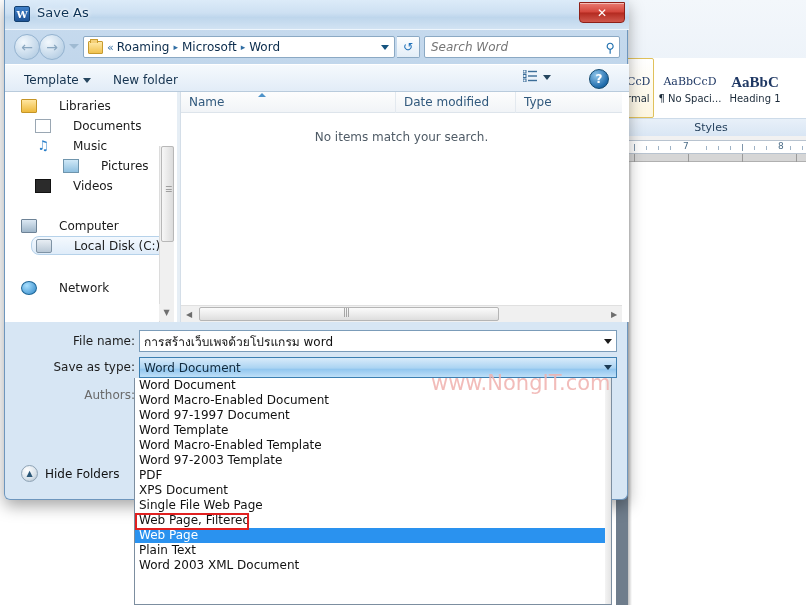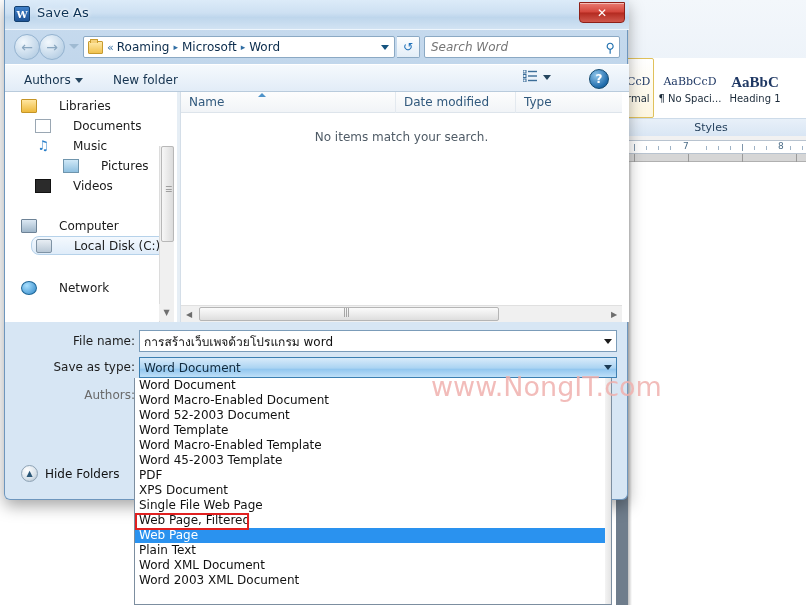--- a/index.html
+++ b/index.html
@@ -367,21 +367,21 @@
     border: 2px solid #e02020; z-index: 50; pointer-events: none;
   }
   #dd-scroll-edge {
     position: absolute; right: 0; top: 0; width: 6px; height: 227px;
     background: linear-gradient(90deg,#f4f4f4,#e3e3e3);
   }
 
   
   #watermark {
     position: absolute; left: 431px; top: 371px;
-    font-size: 27px; color: #f0b1ae; opacity: 0.85;
+    font-size: 21px; color: #f0b1ae; opacity: 0.85;
     font-family: "DejaVu Sans", sans-serif; letter-spacing: 0px;
     z-index: 60; pointer-events: none; white-space: nowrap;
   }
 
   
   .ic-folder { background: linear-gradient(#ffe6a0,#edb93c); border:1px solid #c59527; border-radius:1px; }
   .ic-doc { background:#fff; border:1px solid #9aa7b3; }
   .ic-music { background:transparent; color:#2a7fc9; font-size:13px; line-height:14px; text-align:center; }
   .ic-pic { background:linear-gradient(#cfe8f7,#8fc0e0); border:1px solid #6f95ad; }
   .ic-vid { background:#2b2b2b; border:1px solid #111; }
@@ -471,21 +471,21 @@
     <div id="refresh-button">↺</div>
 
     <div id="searchbox">
       <input id="search-input" type="text" placeholder="Search Word" style="">
       <span id="search-icon">⚲</span>
     </div>
   </div>
 
   <div id="toolbar">
     <div class="tb-item" id="tb-organize">
-      <span>Authors</span>
+      <span>Template</span>
       <span class="tb-caret"></span>
     </div>
     <div class="tb-item" id="tb-newfolder">
       <span>New folder</span>
     </div>
     <div id="tb-view">
       <span id="view-icon">
         <svg width="14" height="12" viewBox="0 0 14 12">
           <rect x="0" y="0" width="3" height="3" fill="none" stroke="#3b6d98"></rect>
           <rect x="0" y="4.5" width="3" height="3" fill="none" stroke="#3b6d98"></rect>
@@ -586,29 +586,28 @@
 
   <div id="hide-folders">
     <span id="hide-folders-icon">▲</span>
     <span>Hide Folders</span>
   </div>
 </div>
 
 <div id="dropdown-list">
   <div class="dd-item">Word Document</div>
     <div class="dd-item">Word Macro-Enabled Document</div>
-    <div class="dd-item">Word 52-2003 Document</div>
+    <div class="dd-item">Word 97-1997 Document</div>
     <div class="dd-item">Word Template</div>
     <div class="dd-item">Word Macro-Enabled Template</div>
-    <div class="dd-item">Word 45-2003 Template</div>
+    <div class="dd-item">Word 97-2003 Template</div>
     <div class="dd-item">PDF</div>
     <div class="dd-item">XPS Document</div>
     <div class="dd-item">Single File Web Page</div>
     <div class="dd-item">Web Page, Filtered</div>
     <div class="dd-item selected">Web Page</div>
     <div class="dd-item">Plain Text</div>
-    <div class="dd-item">Word XML Document</div>
     <div class="dd-item">Word 2003 XML Document</div>
     <div id="dd-scroll-edge"></div>
 </div>
 <div id="dd-highlight-box"></div>
 
 <div id="watermark">www.NongIT.com</div>
 
 </body></html>

